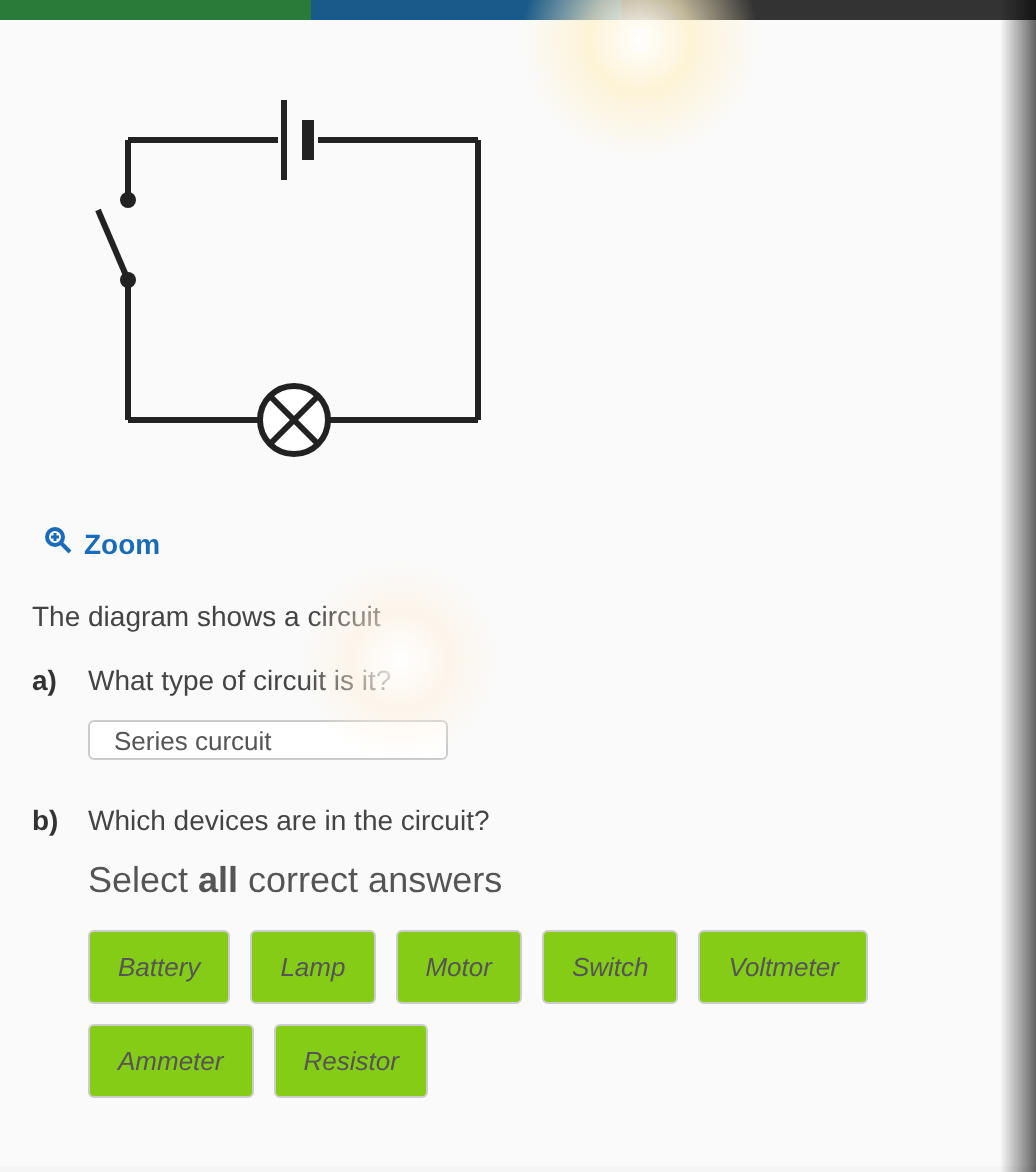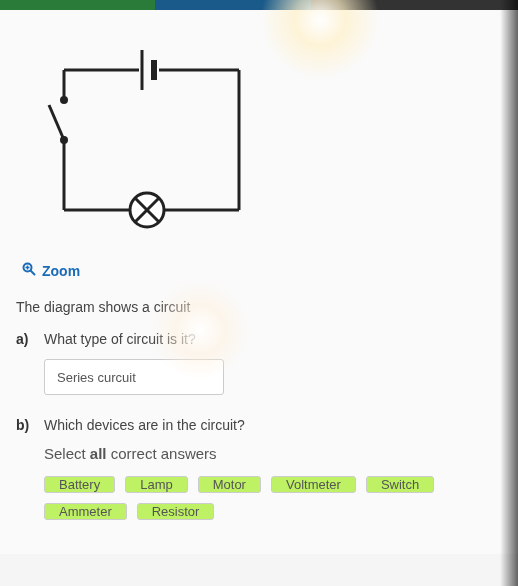--- a/index.html
+++ b/index.html
@@ -53,49 +53,50 @@
       font-weight: bold;
       font-size: 14px;
       color: #333;
       min-width: 18px;
     }
     .q-text {
       font-size: 14px;
       color: #444;
     }
     .sub-instruction {
-      font-size: 15px;
+      font-size: 18px;
       color: #555;
       margin: 0 0 14px 28px;
     }
     .text-input {
       margin-left: 28px;
       width: 180px;
-      height: 36px;
+      height: 20px;
       border: 1px solid #ccc;
       border-radius: 3px;
       padding: 0 12px;
       font-size: 13px;
       color: #555;
       background: #fff;
     }
     .options {
       margin-left: 28px;
       display: flex;
       flex-wrap: wrap;
       gap: 10px;
     }
     .option-btn {
       border: 1px solid #ccc;
       border-radius: 3px;
-      padding: 0 14px;
+      padding: 10px 14px;
       font-size: 13px;
       color: #555;
-      background: #bef264;
+      background: #84cc16;
       cursor: pointer;
+      font-style: italic;
     }
     .glare {
       position: absolute;
       border-radius: 50%;
       pointer-events: none;
     }
     .glare1 {
       top: -40px;
       left: 260px;
       width: 120px;
@@ -189,22 +190,22 @@
       <span class="q-label">b)</span>
       <span class="q-text">Which devices are in the circuit?</span>
     </div>
     <div class="sub-instruction">
       <span>Select </span><b>all</b><span> correct answers</span>
     </div>
     <div class="options">
       <button class="option-btn">Battery</button>
       <button class="option-btn">Lamp</button>
       <button class="option-btn">Motor</button>
+      <button class="option-btn">Switch</button>
       <button class="option-btn">Voltmeter</button>
-      <button class="option-btn">Switch</button>
       <button class="option-btn">Ammeter</button>
       <button class="option-btn">Resistor</button>
     </div>
   </div>
 
 </div>
 
 <div class="glare glare1"></div>
 <div class="glare glare2"></div>
 <div class="right-edge"></div>

